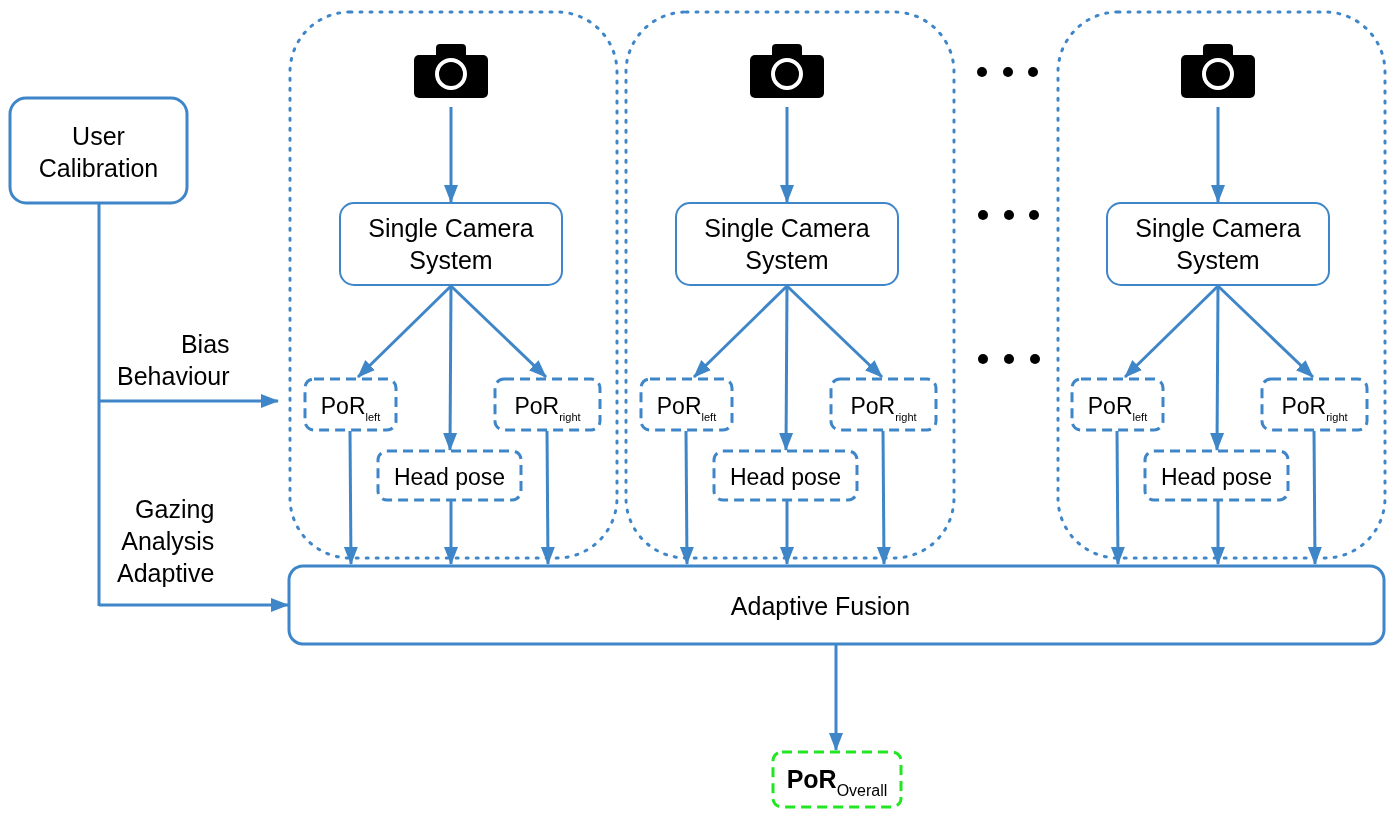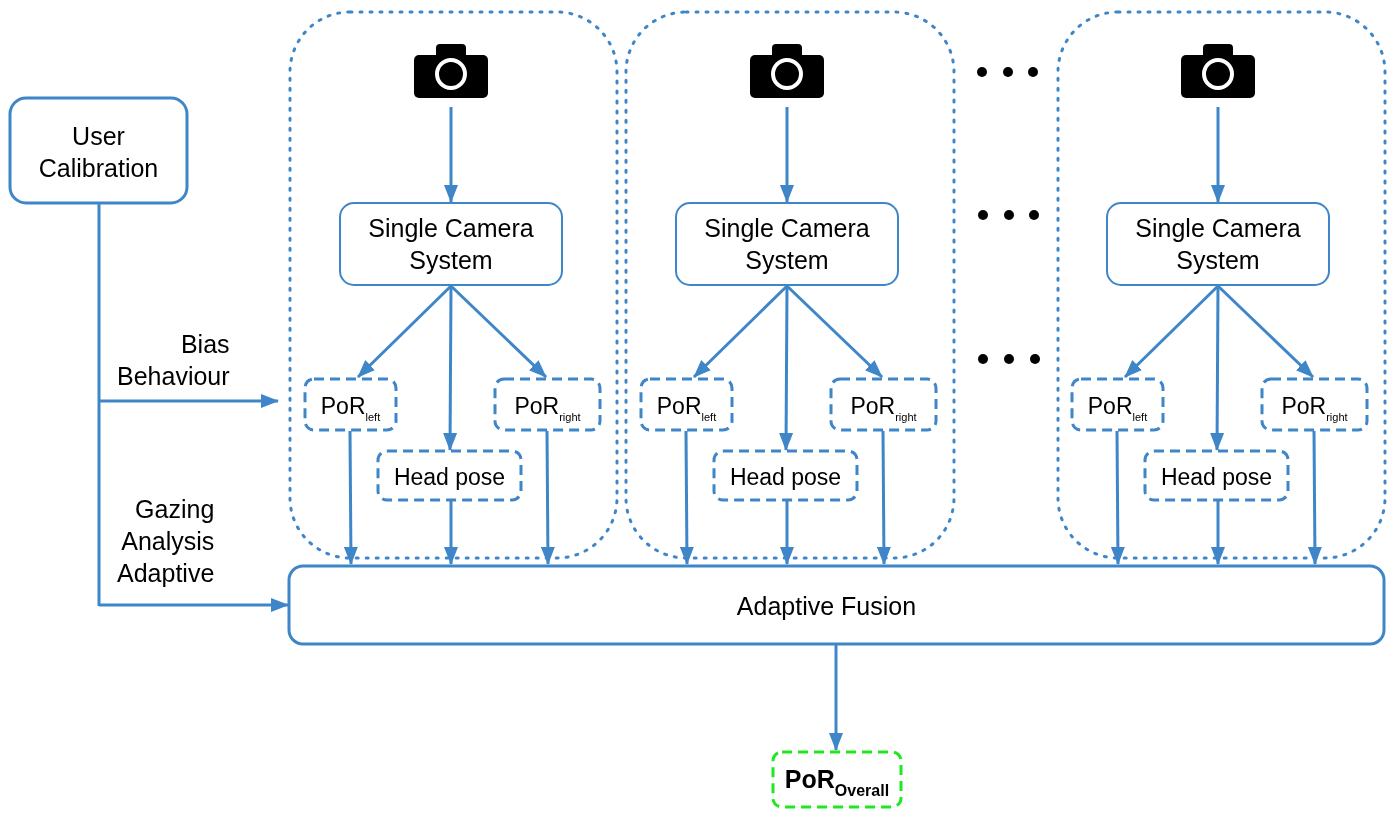--- a/index.html
+++ b/index.html
@@ -4,21 +4,21 @@
   <style>
     html, body { margin: 0; padding: 0; background: #ffffff; }
     body { width: 1395px; height: 828px; position: relative; overflow: hidden;
            font-family: "Liberation Sans", sans-serif; color: #000; }
     svg#diagram { position: absolute; left: 0; top: 0; }
     .lbl { position: absolute; font-family: "Liberation Sans", sans-serif; color: #000;
            text-align: center; line-height: 32px; font-size: 25px; }
     .lbl.left { text-align: right; }
     .sub { font-size: 11px; vertical-align: -7px; margin-top: 12px; }
     .bold { font-weight: bold; }
-    .sub-bold { font-size: 16px; font-weight: bold; vertical-align: -8px; }
+    .sub-bold { font-size: 16px; font-weight: normal; vertical-align: -8px; }
   </style>
 </head>
 <body>
 
 <svg id="diagram" width="1395" height="828" viewBox="0 0 1395 828">
   <defs>
     <marker id="arrow" markerWidth="10" markerHeight="10" refX="9" refY="5" orient="auto" markerUnits="userSpaceOnUse" viewBox="0 0 10 10">
       <path d="M0,0 L10,5 L0,10 Z" fill="#3f86c8"></path>
     </marker>
     <marker id="arrowL" markerWidth="18" markerHeight="18" refX="17" refY="9" orient="auto" markerUnits="userSpaceOnUse" viewBox="0 0 18 18">
@@ -157,17 +157,17 @@
        </div>
        <div class="lbl" style="left:1072px; top:390px; width:91px; font-size:23px;">
          <span>PoR</span><span class="sub">left</span>
        </div>
        <div class="lbl" style="left:1262px; top:390px; width:105px; font-size:23px;">
          <span>PoR</span><span class="sub">right</span>
        </div>
        <div class="lbl" style="left:1145px; top:461px; width:143px; font-size:23px;">Head pose</div>
   </div>
 
-<div class="lbl" style="left:279px; top:590px; width:1095px;">Adaptive Fusion</div>
+<div class="lbl" style="left:273px; top:590px; width:1095px;">Adaptive Fusion</div>
 
 <div class="lbl" style="left:773px; top:763px; width:128px;">
   <span class="bold">PoR</span><span class="sub-bold">Overall</span>
 </div>
 
 </body></html>

